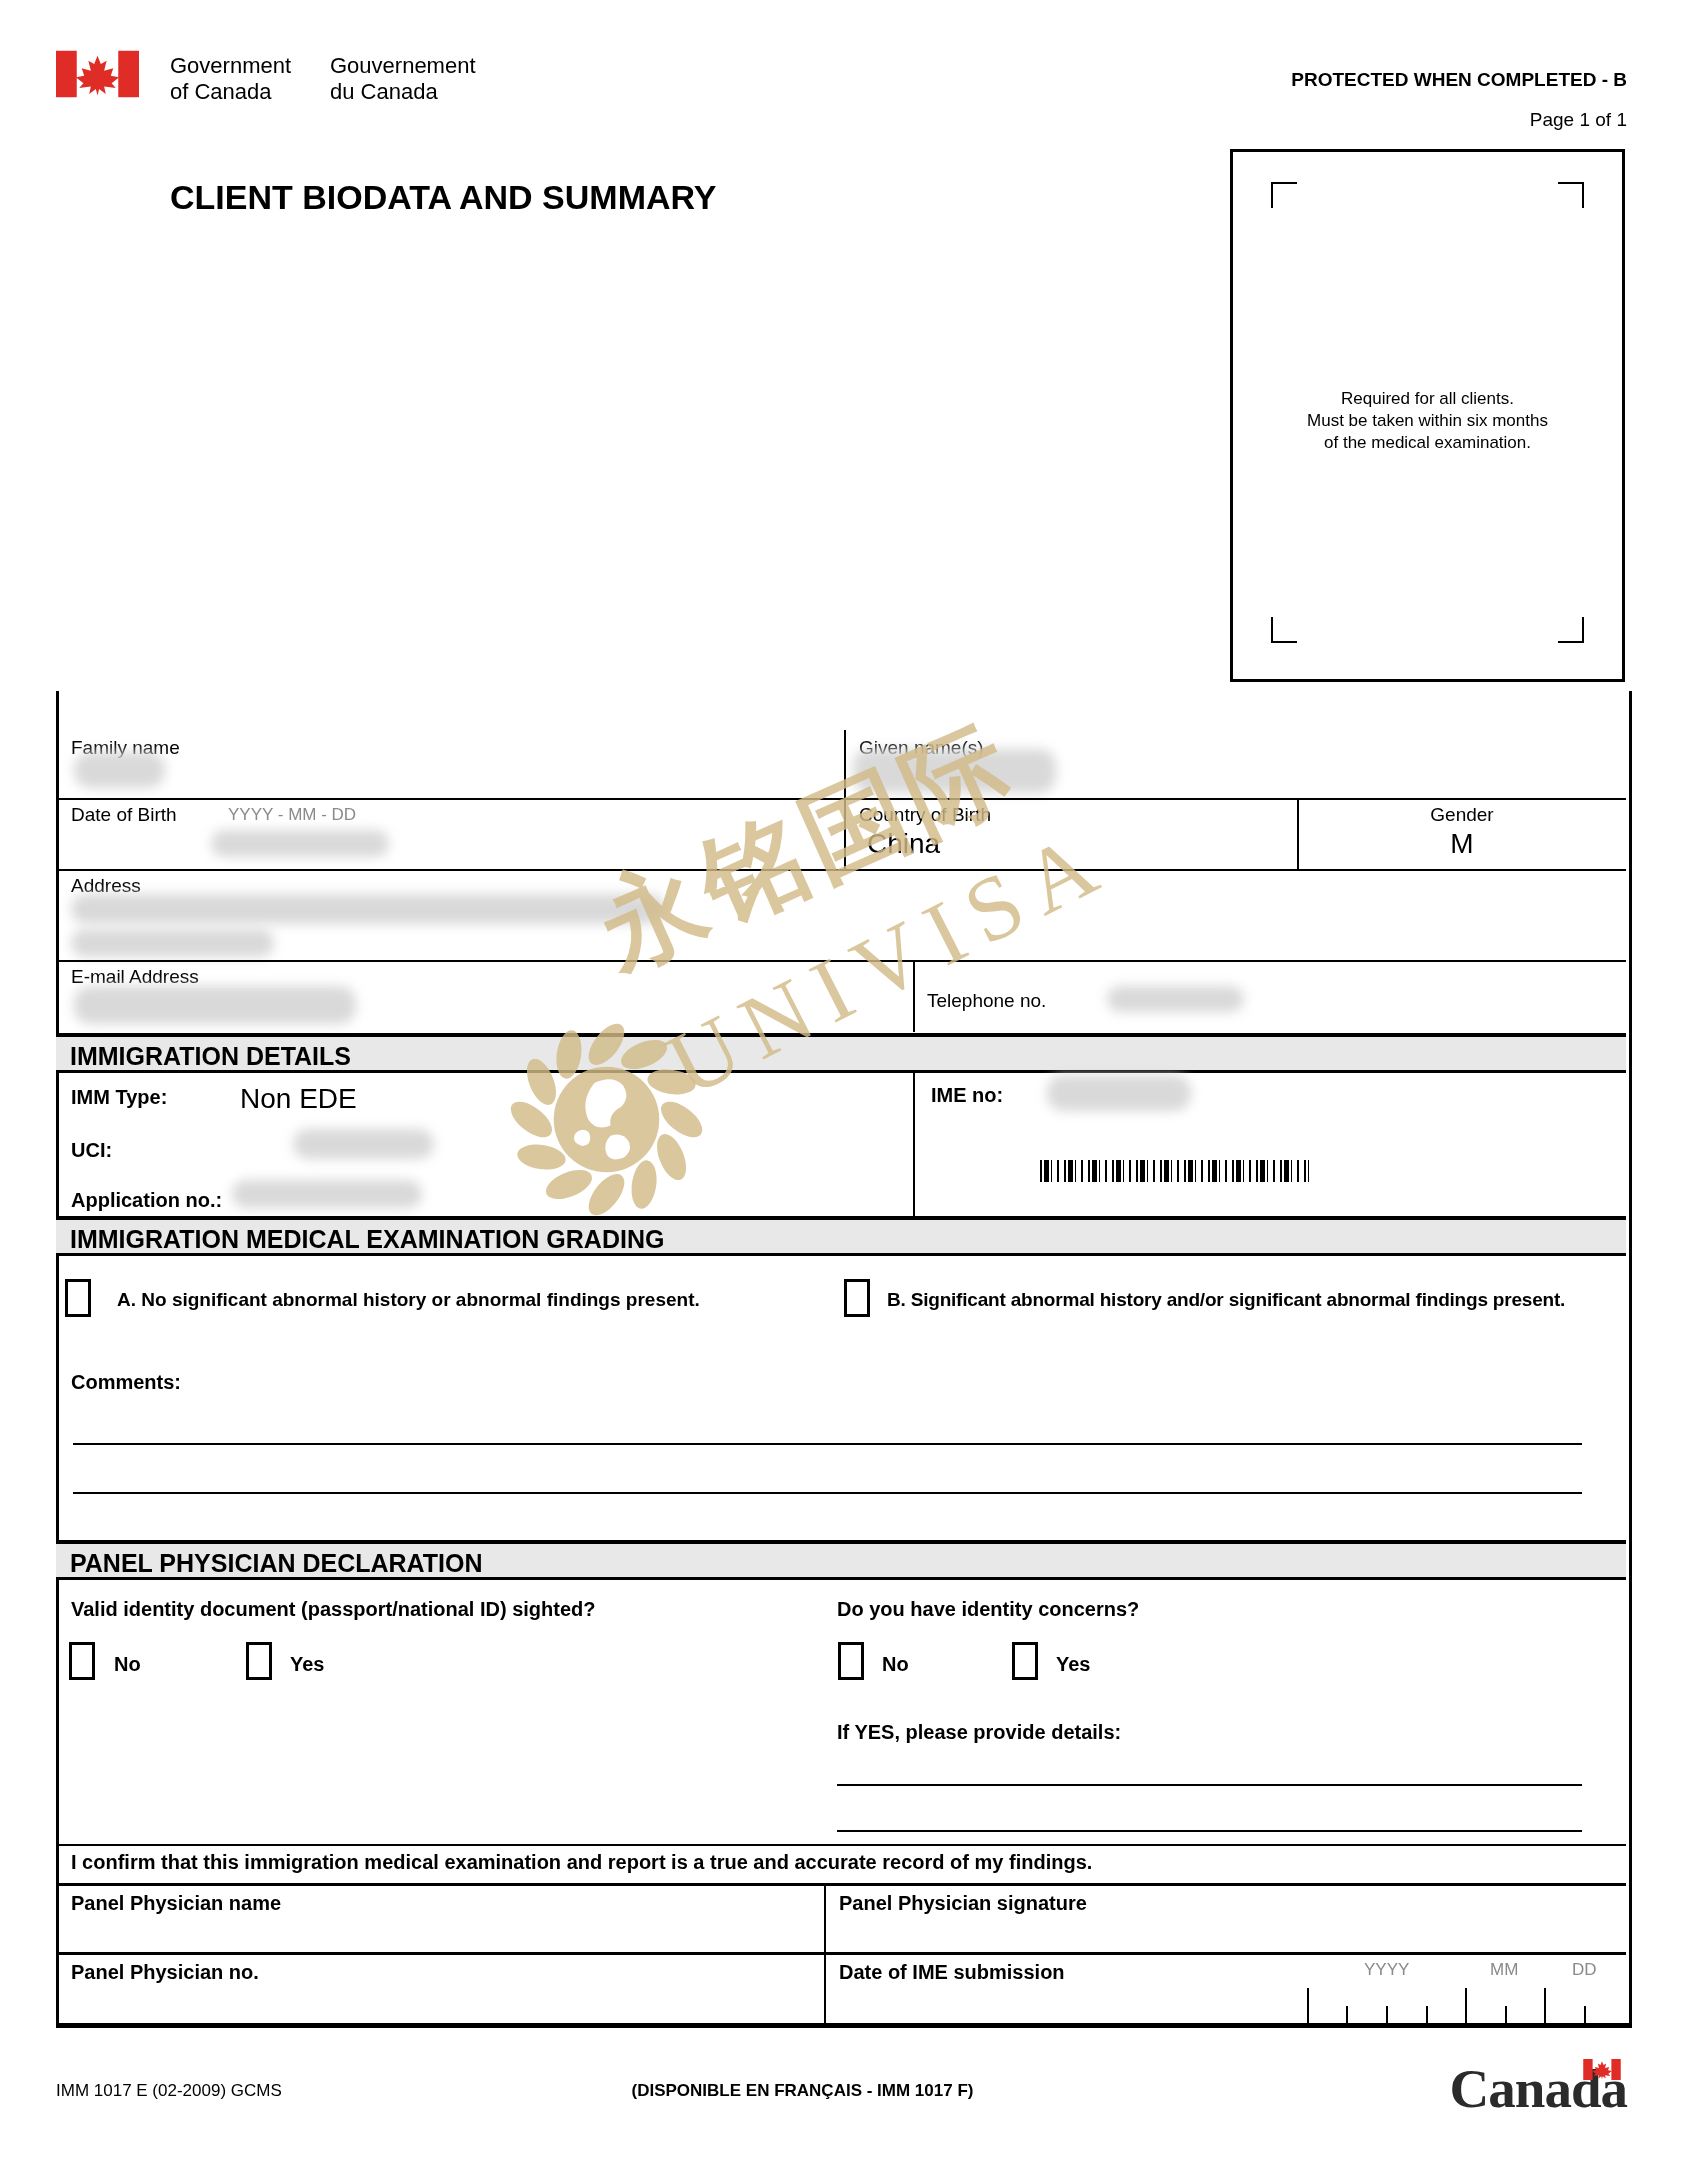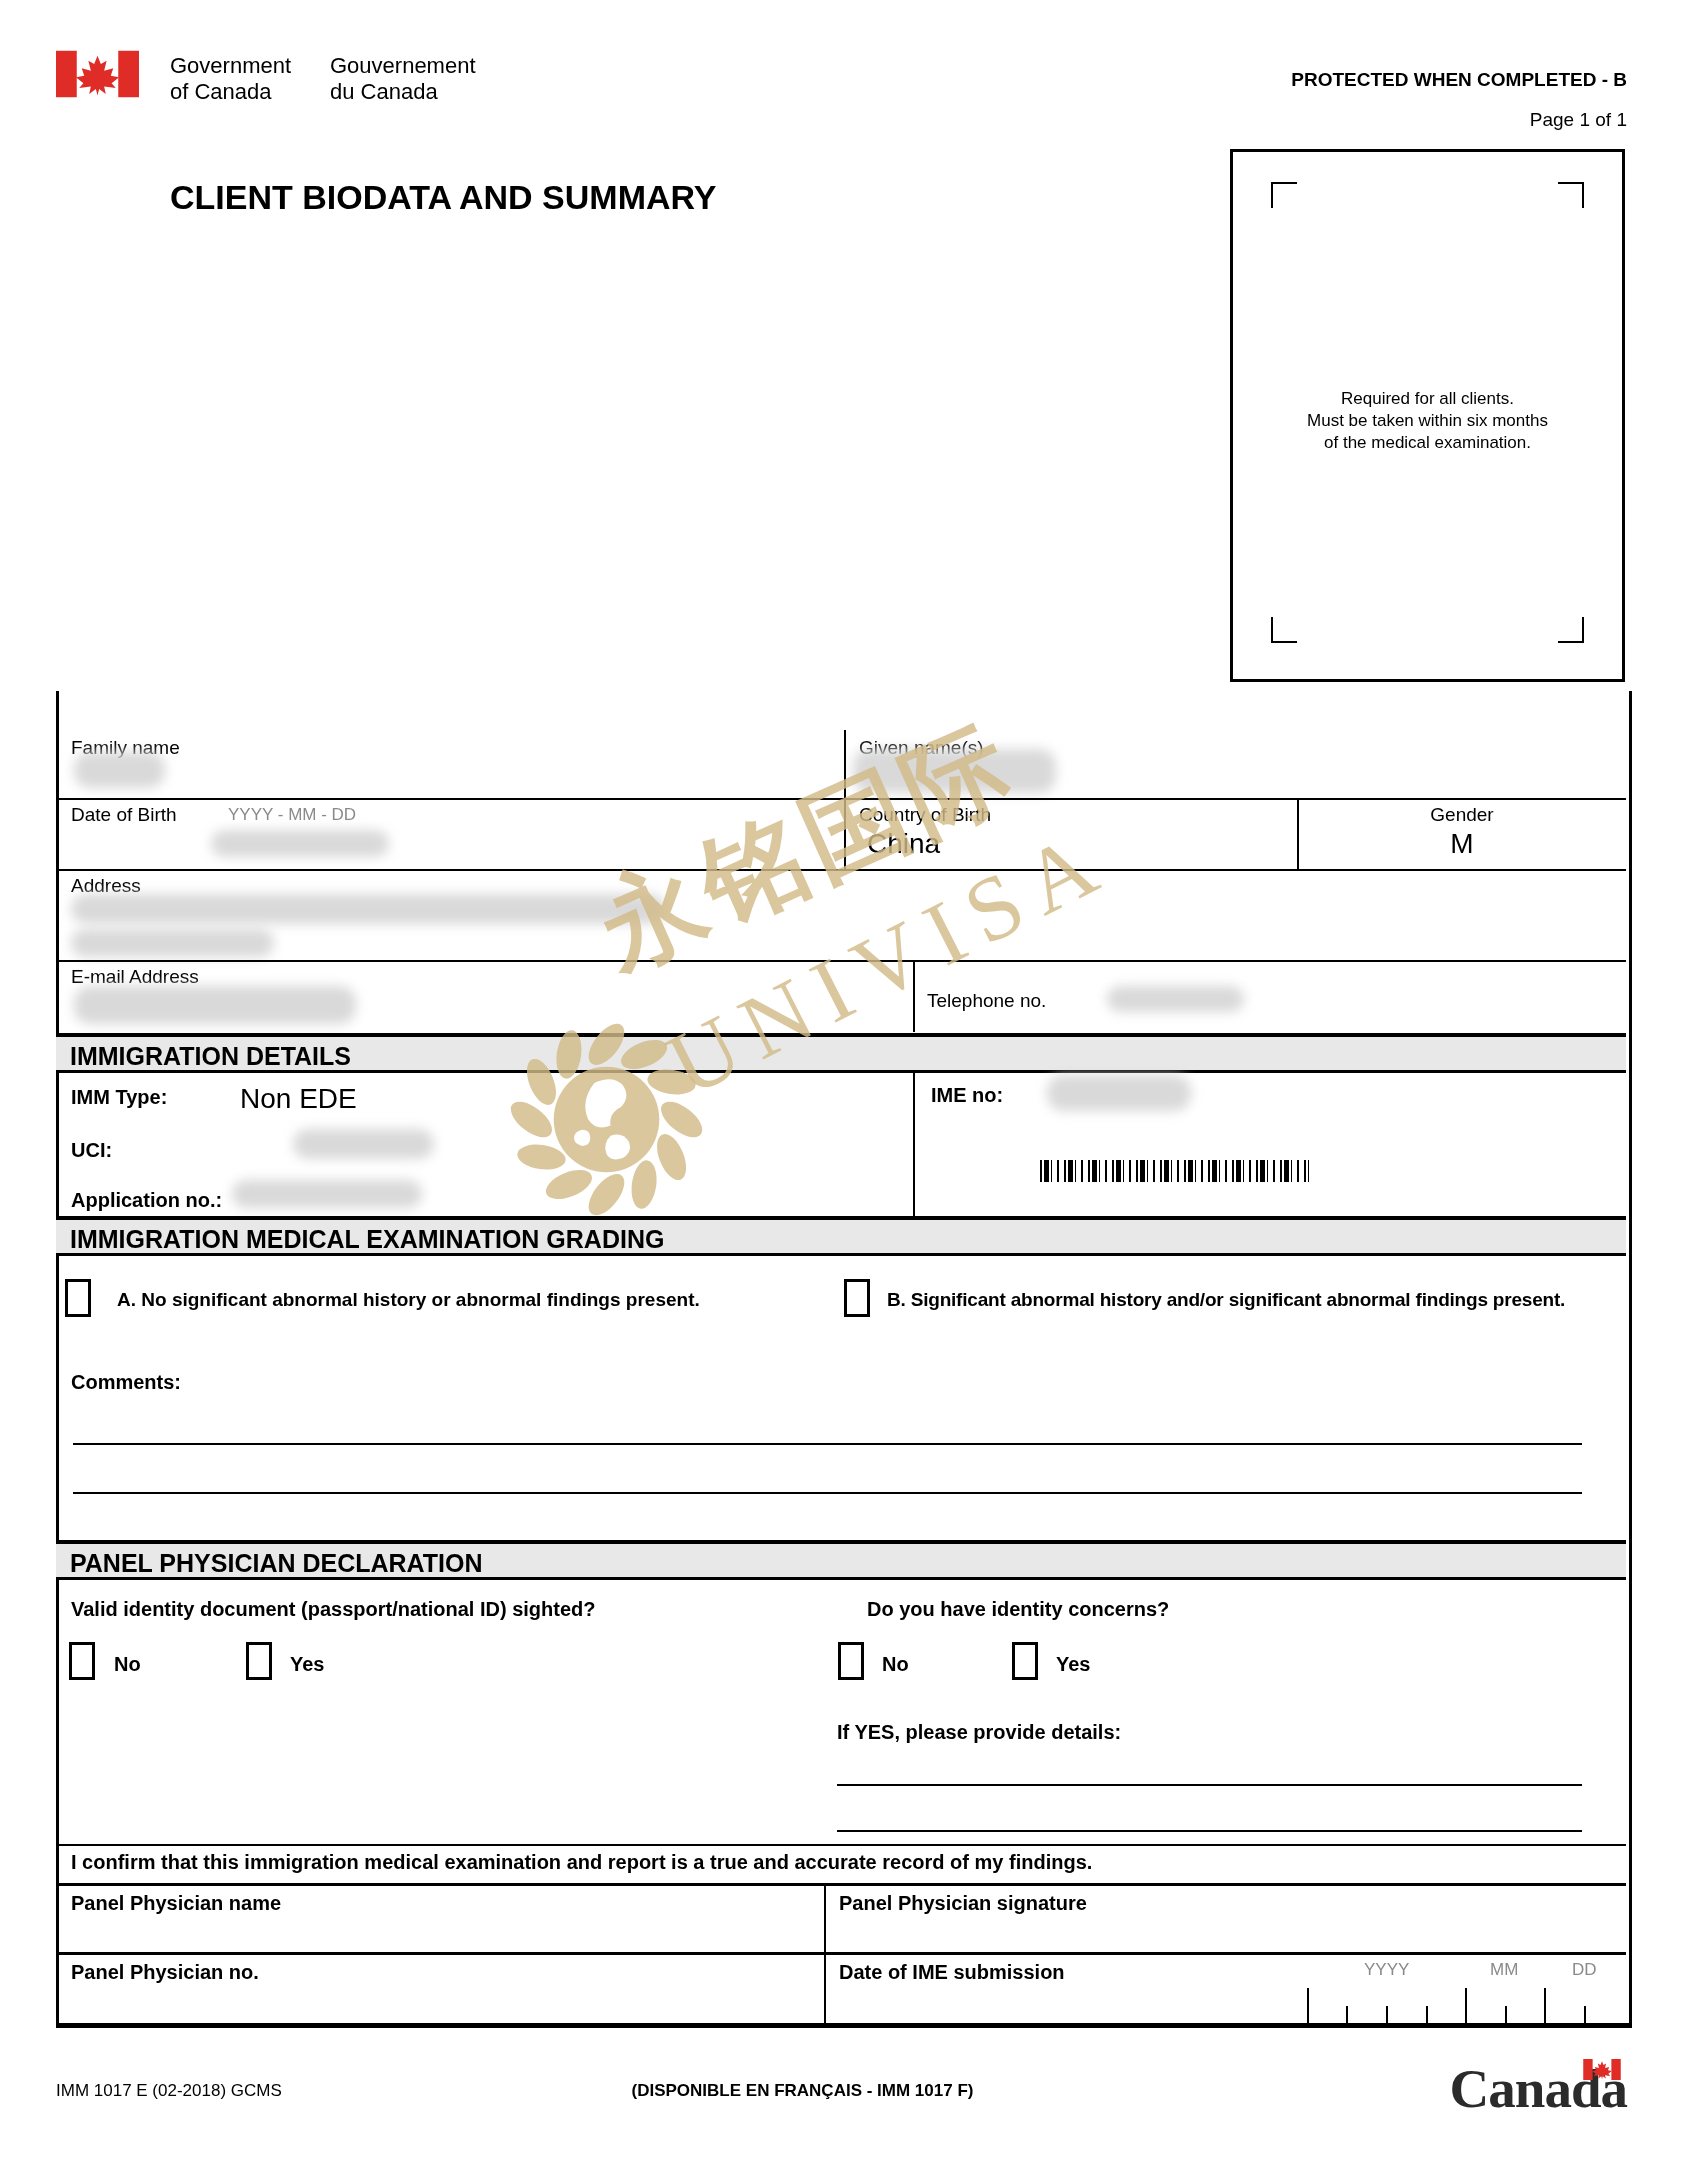--- a/index.html
+++ b/index.html
@@ -118,21 +118,21 @@
   <div class="cb" style="left:844px;top:1279px;"></div>
   <div class="abs" style="left:887px;top:1289px;font-size:19px;font-weight:bold;white-space:nowrap;letter-spacing:-0.2px;">B. Significant abnormal history and/or significant abnormal findings present.</div>
 
   <div class="abs blbl" style="left:71px;top:1371px;">Comments:</div>
   <div class="wline" style="left:73px;top:1443px;width:1509px;"></div>
   <div class="wline" style="left:73px;top:1492px;width:1509px;"></div>
 
   <div class="band" style="top:1540px;">PANEL PHYSICIAN DECLARATION</div>
 
   <div class="abs blbl" style="left:71px;top:1598px;">Valid identity document (passport/national ID) sighted?</div>
-  <div class="abs blbl" style="left:837px;top:1598px;margin-left:30px;">Do you have identity concerns?</div>
+  <div class="abs blbl" style="left:837px;top:1598px;">Do you have identity concerns?</div>
 
   <div class="cb" style="left:69px;top:1642px;"></div>
   <div class="cblabel" style="left:114px;top:1653px;">No</div>
   <div class="cb" style="left:246px;top:1642px;"></div>
   <div class="cblabel" style="left:290px;top:1653px;">Yes</div>
 
   <div class="cb" style="left:838px;top:1642px;"></div>
   <div class="cblabel" style="left:882px;top:1653px;">No</div>
   <div class="cb" style="left:1012px;top:1642px;"></div>
   <div class="cblabel" style="left:1056px;top:1653px;">Yes</div>
@@ -213,21 +213,21 @@
         <circle cx="50" cy="50" r="26"></circle>
       </g>
       <g fill="#ffffff">
         <path d="M44 32 q9 -4 14 1 q4 6 -1 11 q-6 3 -5 9 q-7 3 -11 -3 q-4 -9 3 -18z"></path>
         <path d="M52 58 q6 -2 9 3 q2 5 -3 8 q-6 2 -8 -2 q-2 -5 2 -9z"></path>
         <path d="M38 55 q4 0 4 4 q0 4 -4 4 q-4 -1 -4 -4 q0 -3 4 -4z"></path>
       </g>
     </svg>
   </div>
 
-  <div class="abs" style="left:56px;top:2081px;font-size:17px;">IMM 1017 E (02-2018) GCMS</div>
+  <div class="abs" style="left:56px;top:2081px;font-size:17px;">IMM 1017 E (02-2009) GCMS</div>
   <div class="abs" style="left:446px;top:2081px;width:713px;text-align:center;font-weight:bold;font-size:17px;">(DISPONIBLE EN FRANÇAIS - IMM 1017 F)</div>
   <div class="abs" style="left:1132px;top:2057px;width:495px;text-align:right;font-family:'Liberation Serif',serif;
        font-size:55px;font-weight:bold;letter-spacing:-1px;color:#2b2b2b;">Canada</div>
   <div class="abs" style="left:1582px;top:2059px;">
     <svg width="40" height="21" viewBox="0 0 100 56">
       <rect x="0" y="0" width="25" height="56" fill="#df2c27"></rect>
       <rect x="75" y="0" width="25" height="56" fill="#df2c27"></rect>
       <path fill="#df2c27" d="M50 6 L54 16 L61 12 L58 24 L69 21 L66 30 L76 32 L67 39 L72 45 L58 43 L60 52 L52 46 L50 54 L48 46 L40 52 L42 43 L28 45 L33 39 L24 32 L34 30 L31 21 L42 24 L39 12 L46 16 Z"></path>
     </svg>
   </div>

